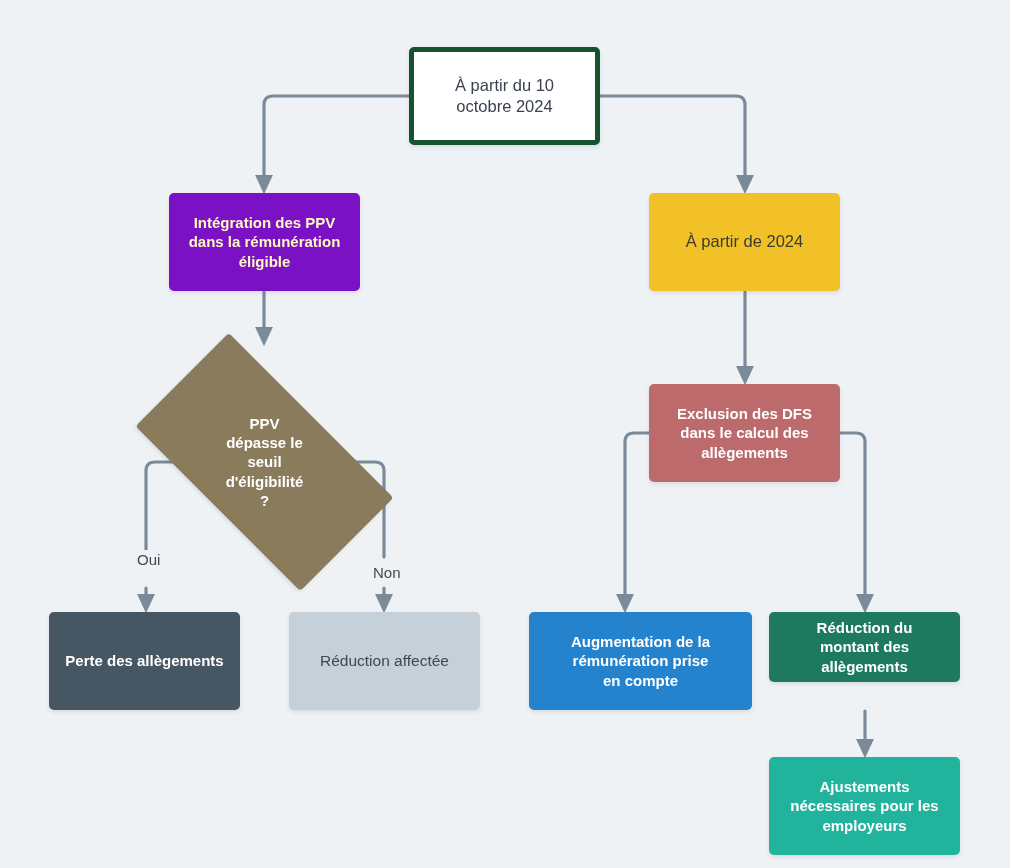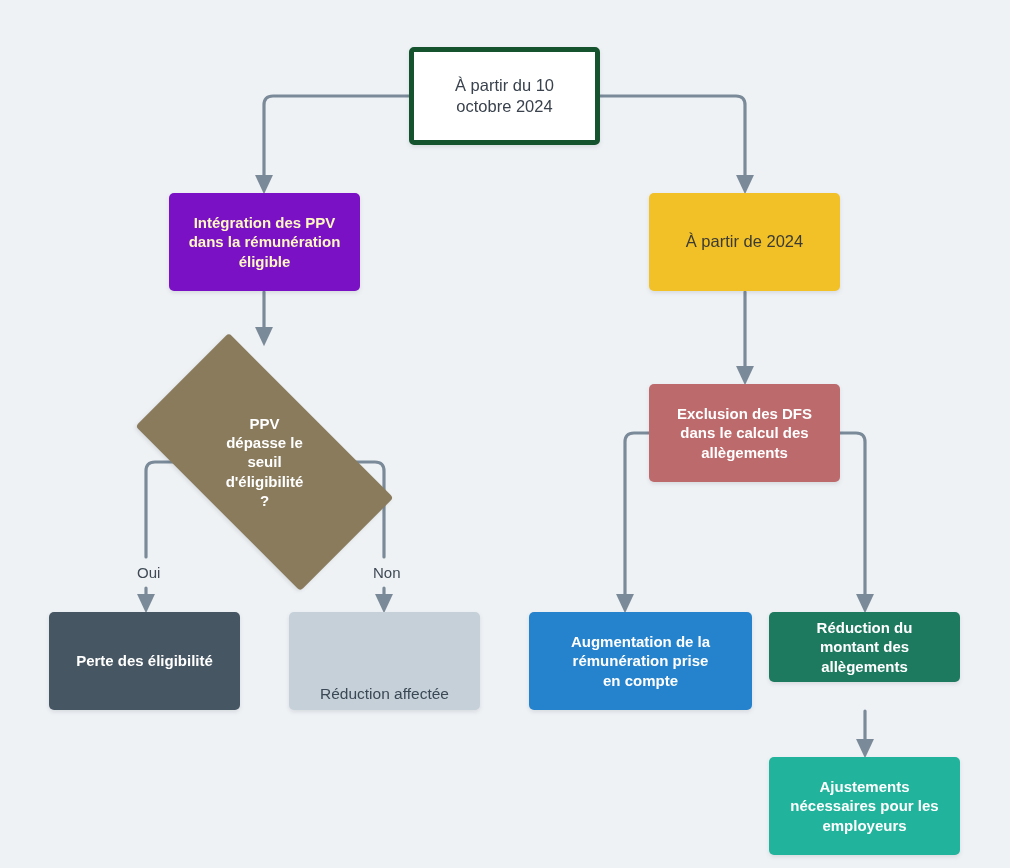--- a/index.html
+++ b/index.html
@@ -189,24 +189,24 @@
 ?</span>
   </div>
 
   <div class="node node-red" style="left:649px; top:384px; width:191px; height:98px;">
     <span class="txt">Exclusion des DFS
 dans le calcul des
 allègements</span>
   </div>
 
   <div class="node node-dark" style="left:49px; top:612px; width:191px; height:98px;">
-    <span class="txt">Perte des éligibilité</span>
-  </div>
-
-  <div class="node node-light" style="left:289px; top:612px; width:191px; height:98px;align-items:flex-end;">
+    <span class="txt">Perte des allègements</span>
+  </div>
+
+  <div class="node node-light" style="left:289px; top:612px; width:191px; height:98px;">
     <span class="txt">Réduction affectée</span>
   </div>
 
   <div class="node node-blue" style="left:529px; top:612px; width:223px; height:98px;">
     <span class="txt">Augmentation de la
 rémunération prise
 en compte</span>
   </div>
 
   <div class="node node-green" style="left:769px; top:612px; width:191px; height:70px;">
@@ -214,17 +214,17 @@
 montant des
 allègements</span>
   </div>
 
   <div class="node node-teal" style="left:769px; top:757px; width:191px; height:98px;">
     <span class="txt">Ajustements
 nécessaires pour les
 employeurs</span>
   </div>
 
-  <span class="edge-label" style="left:133px; top:563px;">Oui</span>
+  <span class="edge-label" style="left:133px; top:550px;">Oui</span>
 
   <span class="edge-label" style="left:369px; top:563px;">Non</span>
 
 </div>
 
 </body></html>

